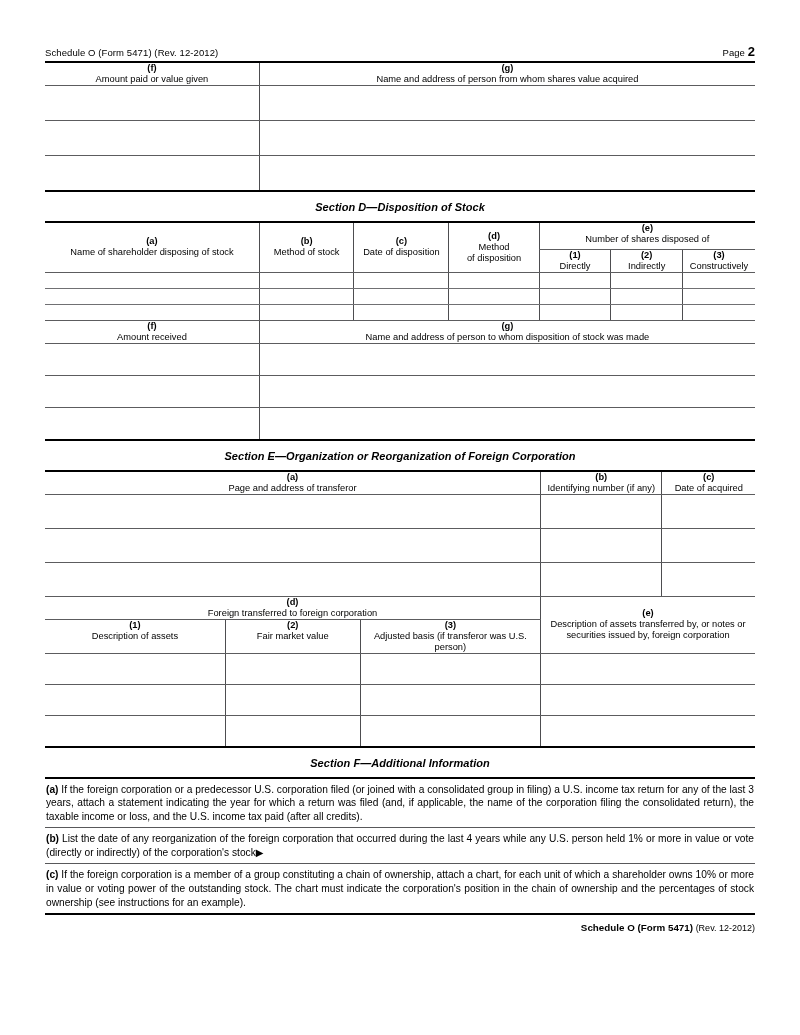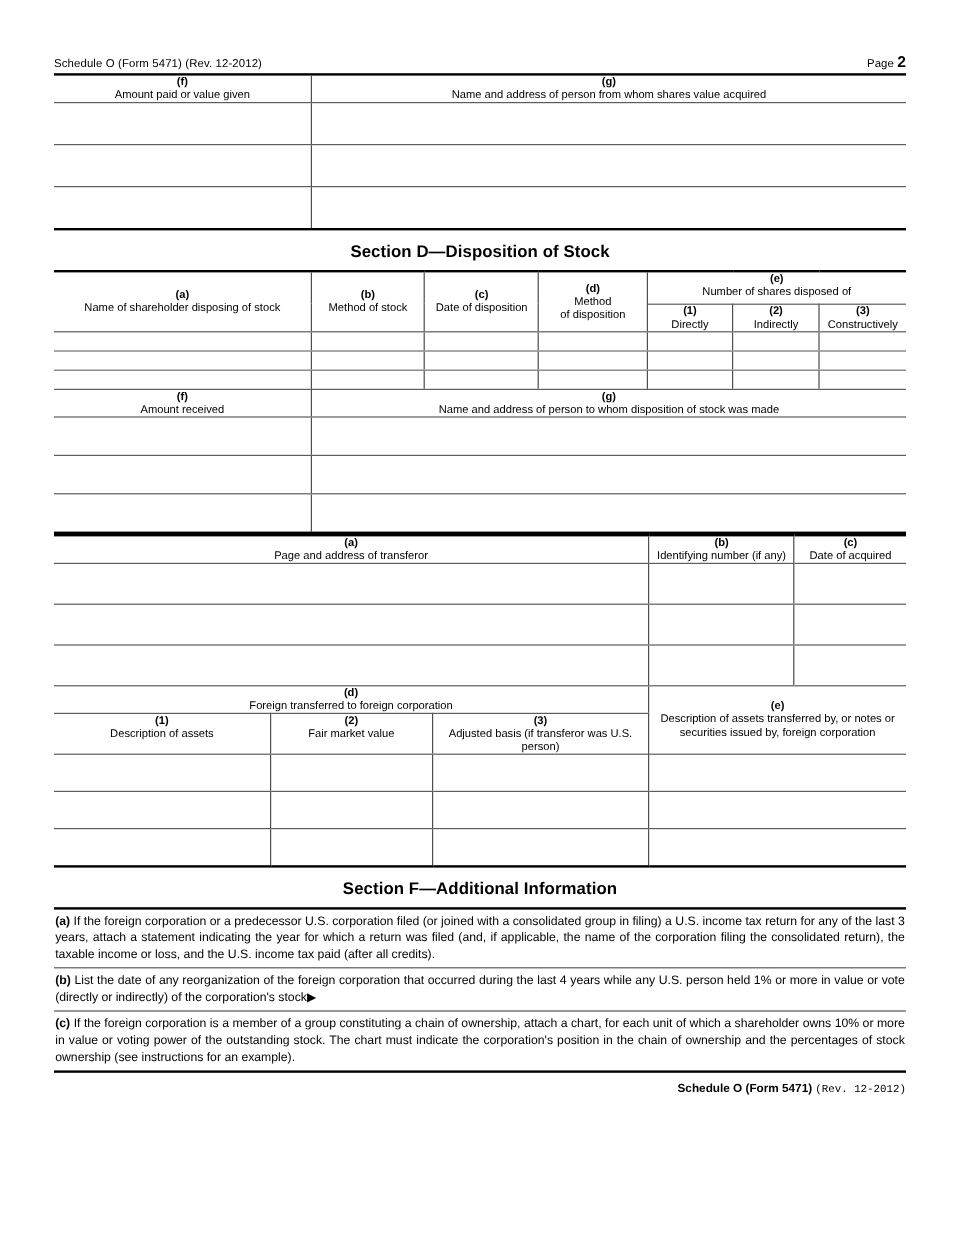--- a/index.html
+++ b/index.html
@@ -75,43 +75,44 @@
   .vl { border-left: 1px solid #4d4d50; }
   .bt-thick { border-top: 2px solid #000; }
   .bb-thick { border-bottom: 2px solid #000; }
   .bb-med { border-bottom: 1.3px solid #5c5c5e; }
   .bb-thin { border-bottom: 1px solid #707073; }
 
   
   .section-title {
     text-align: center;
     font-weight: bold;
-    font-size: 14px;
+    font-size: 11px;
     padding: 9px 0 8px 0;
     letter-spacing: 0.005em;
+    font-style: italic;
   }
 
   
   .para {
     font-size: 10.2px;
     line-height: 1.33;
     text-align: justify;
     padding: 4px 1px 4px 1px;
   }
   .para b { font-weight: bold; }
   .para .arrow { font-size: 10px; }
 
   
   .formfoot {
     text-align: right;
     font-size: 9.4px;
     padding-top: 7px;
   }
   .formfoot .strong { font-weight: bold; font-size: 9.8px; }
-  .formfoot .rev { font-size: 9px; font-family: Liberation Mono, monospace; }
+  .formfoot .rev { font-size: 9px; }
 </style>
 </head>
 <body>
 
 <div id="page">
   <div class="sheet">
 
     <div class="pagehead">
       <div class="left">Schedule O (Form 5471) (Rev. 12-2012)</div>
       <div class="right">
@@ -254,20 +255,21 @@
         <td style="height:31px" class="bb-med"></td>
         <td style="height:31px" class="bb-med vl"></td>
       </tr>
       <tr>
         <td style="height:31px" class="bb-thick"></td>
         <td style="height:31px" class="bb-thick vl"></td>
       </tr>
     </tbody>
       </table>
 
+    <div class="section-title">Section E—Organization or Reorganization of Foreign Corporation</div>
 
     <table class="form">
       <colgroup>
         <col style="width:69.8%">
         <col style="width:17.1%">
         <col style="width:13.1%">
       </colgroup>
       <tbody>
           <tr>
         <td class="hcell bt-thick bb-med">

